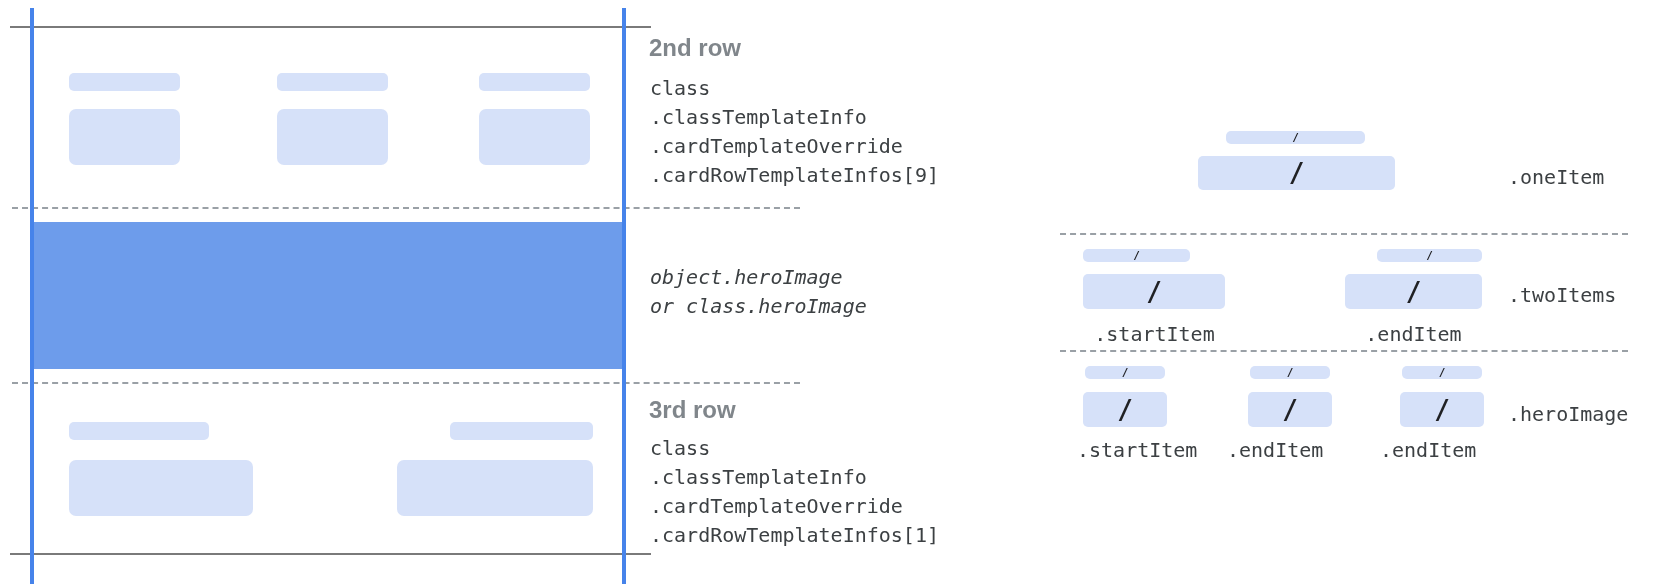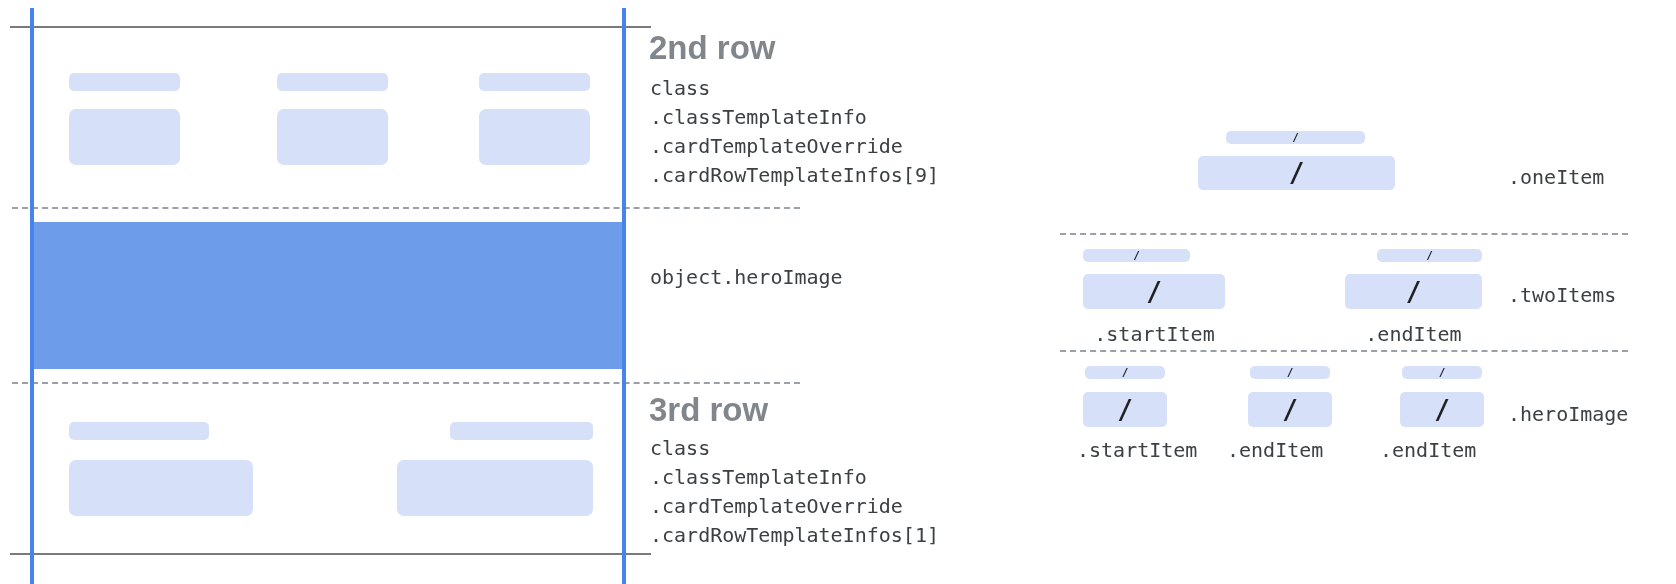--- a/index.html
+++ b/index.html
@@ -10,21 +10,21 @@
   .abs{position:absolute;}
   .vline{width:4px;background:#4683ea;}
   .hline{height:2px;background:#7a7a7a;}
   .dashed{border-top:2px dashed #9aa0a6;height:0;}
   .hero{background:#6d9ceb;}
   .pill{background:#d6e1f9;border-radius:5px;}
   .slashcell{display:flex;align-items:center;justify-content:center;
     color:#202124;font-family:"DejaVu Sans Mono", monospace;font-weight:bold;}
   .code{font-family:"DejaVu Sans Mono", monospace;font-size:20px;line-height:29px;
     color:#3c4043;white-space:pre;}
-  .heading{font-size:33px;font-weight:bold;color:#80868b;line-height:30px;}
+  .heading{font-size:24px;font-weight:bold;color:#80868b;line-height:30px;}
   .ctr{text-align:center;}
 </style>
 </head>
 <body>
 
 <div class="canvas">
 
   <div class="abs hline" style="left:10px;top:26px;width:641px;"></div>
   <div class="abs hline" style="left:10px;top:553px;width:641px;"></div>
   <div class="abs dashed" style="left:12px;top:207px;width:788px;"></div>
@@ -48,22 +48,23 @@
   <div class="abs pill" style="left:397px;top:460px;width:196px;height:56px;border-radius:7px;"></div>
 
   <div class="abs heading" style="left:649px;top:33px;">2nd row</div>
   <div class="abs" style="left:650px;top:74px;">
     <div class="code">class</div>
     <div class="code">.classTemplateInfo</div>
     <div class="code">.cardTemplateOverride</div>
     <div class="code">.cardRowTemplateInfos[9]</div>
   </div>
 
-  <div class="abs" style="left:650px;top:263px;">
+  <div class="abs" style="left:650px;top:263px;font-style:italic;">
     <div class="code">object.heroImage</div>
+    <div class="code">or class.heroImage</div>
   </div>
 
   <div class="abs heading" style="left:649px;top:395px;">3rd row</div>
   <div class="abs" style="left:650px;top:434px;">
     <div class="code">class</div>
     <div class="code">.classTemplateInfo</div>
     <div class="code">.cardTemplateOverride</div>
     <div class="code">.cardRowTemplateInfos[1]</div>
   </div>
 

